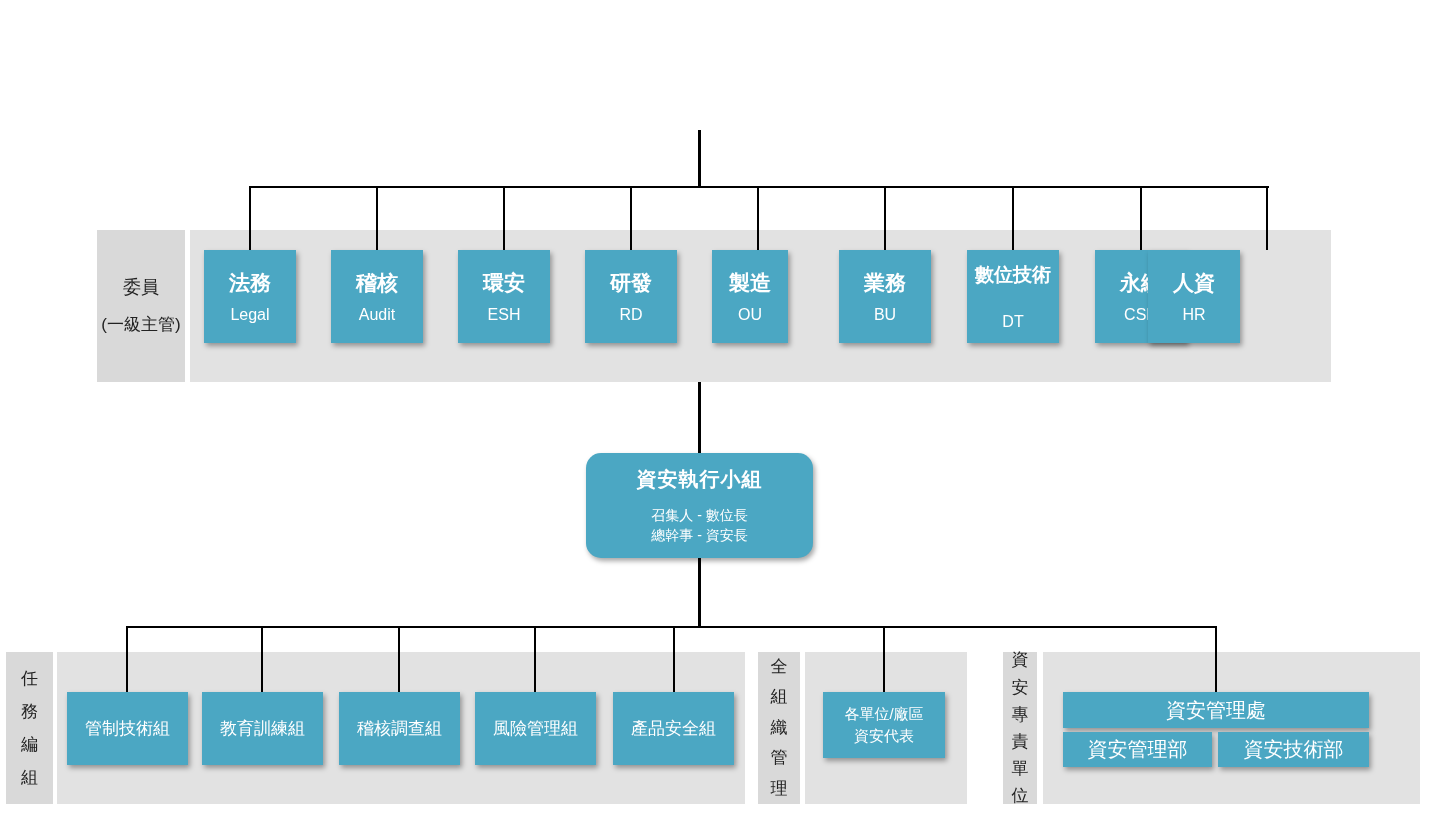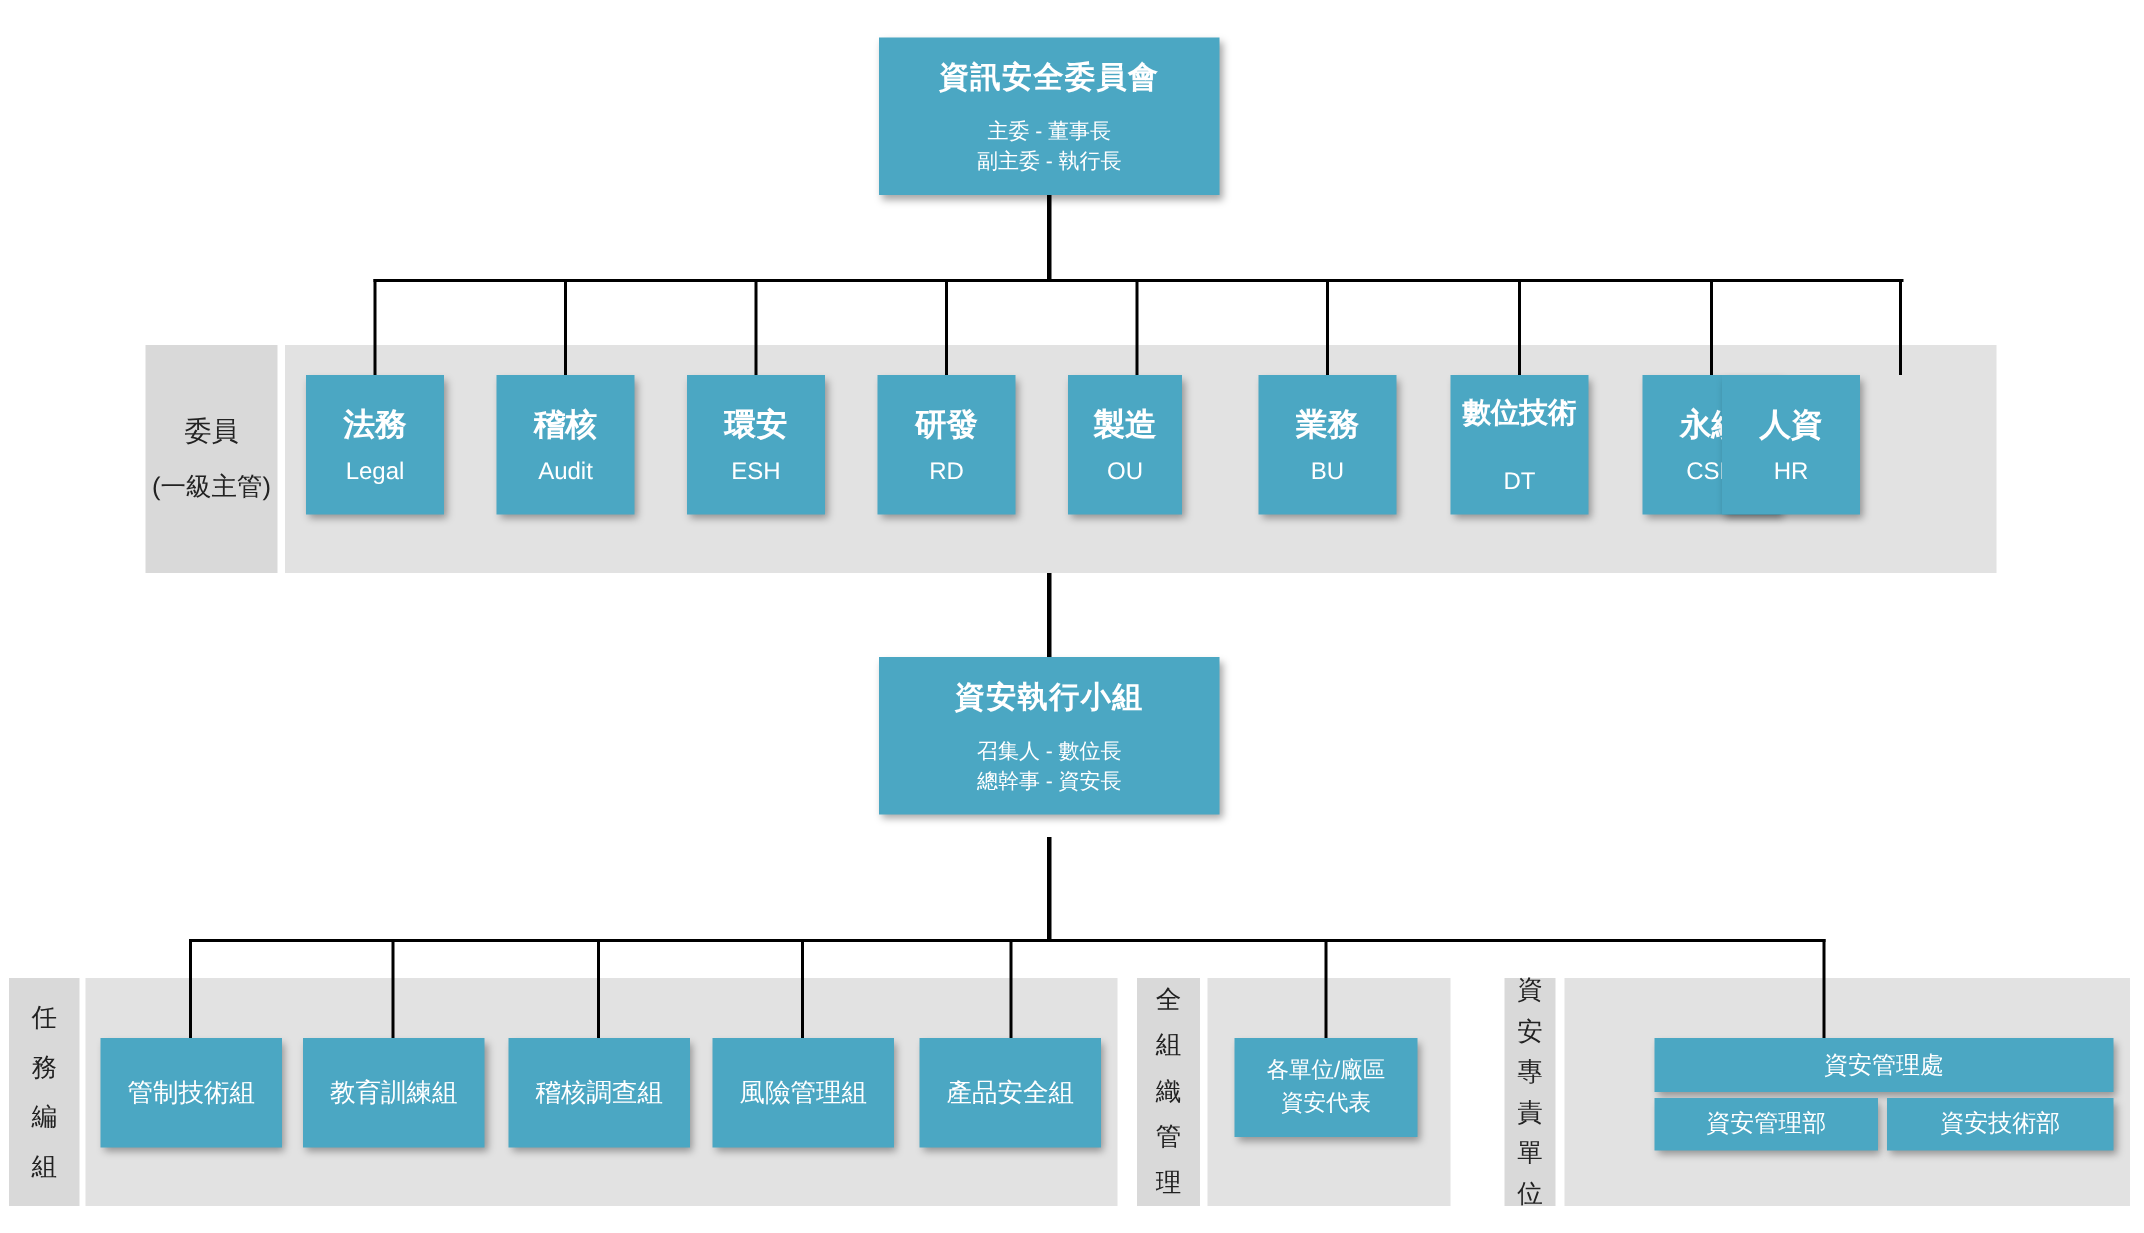--- a/index.html
+++ b/index.html
@@ -20,21 +20,21 @@
   
   .node{position:absolute;background:#4ba7c3;color:#fff;z-index:3;
         display:flex;flex-direction:column;align-items:center;justify-content:center;
         text-align:center;box-shadow:2px 3px 5px rgba(0,0,0,0.35);}
   .big .title{font-size:20px;font-weight:bold;letter-spacing:1px;margin-bottom:12px;}
   .big .sub{font-size:14px;line-height:1.45;}
   .member .title{font-size:21px;font-weight:bold;white-space:nowrap;}
   .member .sub{font-size:16px;margin-top:9px;}
   .task{font-size:17px;white-space:nowrap;}
   .rep{font-size:15px;line-height:1.5;}
-  .unit{font-size:16px;white-space:nowrap;margin-left:40px;}
+  .unit{font-size:20px;white-space:nowrap;}
 </style>
 </head>
 <body>
 
 <div id="canvas">
 
   <div class="vline" style="left:698px;top:130px;width:3px;height:58px;"></div>
   <div class="hline" style="left:249px;top:186px;width:1020px;height:2px;"></div>
   <div class="vline" style="left:249px;top:186px;width:2px;height:64px;"></div>
   <div class="vline" style="left:376px;top:186px;width:2px;height:64px;"></div>
@@ -72,25 +72,20 @@
   <div class="side-label" style="left:758px;top:652px;width:42px;height:152px;">
     <div class="vlabel" style="line-height:1.8;">全組織管理</div>
   </div>
   <div class="band" style="left:805px;top:652px;width:162px;height:152px;"></div>
 
   <div class="side-label" style="left:1003px;top:652px;width:34px;height:152px;">
     <div class="vlabel" style="line-height:1.6;">資安專責單位</div>
   </div>
   <div class="band" style="left:1043px;top:652px;width:377px;height:152px;"></div>
 
-  <div class="node big" style="left:586px;top:25px;width:227px;height:105px;">
-    <div class="title">資訊安全委員會</div>
-    <div class="sub">主委 - 董事長</div>
-    <div class="sub">副主委 - 執行長</div>
-  </div>
 
   <div class="node member" style="left:204px;top:250px;width:92px;height:93px;">
     <div class="title">法務</div>
     <div class="sub">Legal</div>
   </div>
   <div class="node member" style="left:331px;top:250px;width:92px;height:93px;">
     <div class="title">稽核</div>
     <div class="sub">Audit</div>
   </div>
   <div class="node member" style="left:458px;top:250px;width:92px;height:93px;">
@@ -115,21 +110,21 @@
   </div>
   <div class="node member" style="left:1095px;top:250px;width:92px;height:93px;">
     <div class="title">永續</div>
     <div class="sub">CSR</div>
   </div>
   <div class="node member" style="left:1148px;top:250px;width:92px;height:93px;">
     <div class="title">人資</div>
     <div class="sub">HR</div>
   </div>
 
-  <div class="node big" style="left:586px;top:438px;width:227px;height:105px;">
+  <div class="node big" style="left:586px;top:453px;width:227px;height:105px;border-radius:15px;">
     <div class="title">資安執行小組</div>
     <div class="sub">召集人 - 數位長</div>
     <div class="sub">總幹事 - 資安長</div>
   </div>
 
   <div class="node task" style="left:67px;top:692px;width:121px;height:73px;">
     <div>管制技術組</div>
   </div>
   <div class="node task" style="left:202px;top:692px;width:121px;height:73px;">
     <div>教育訓練組</div>

